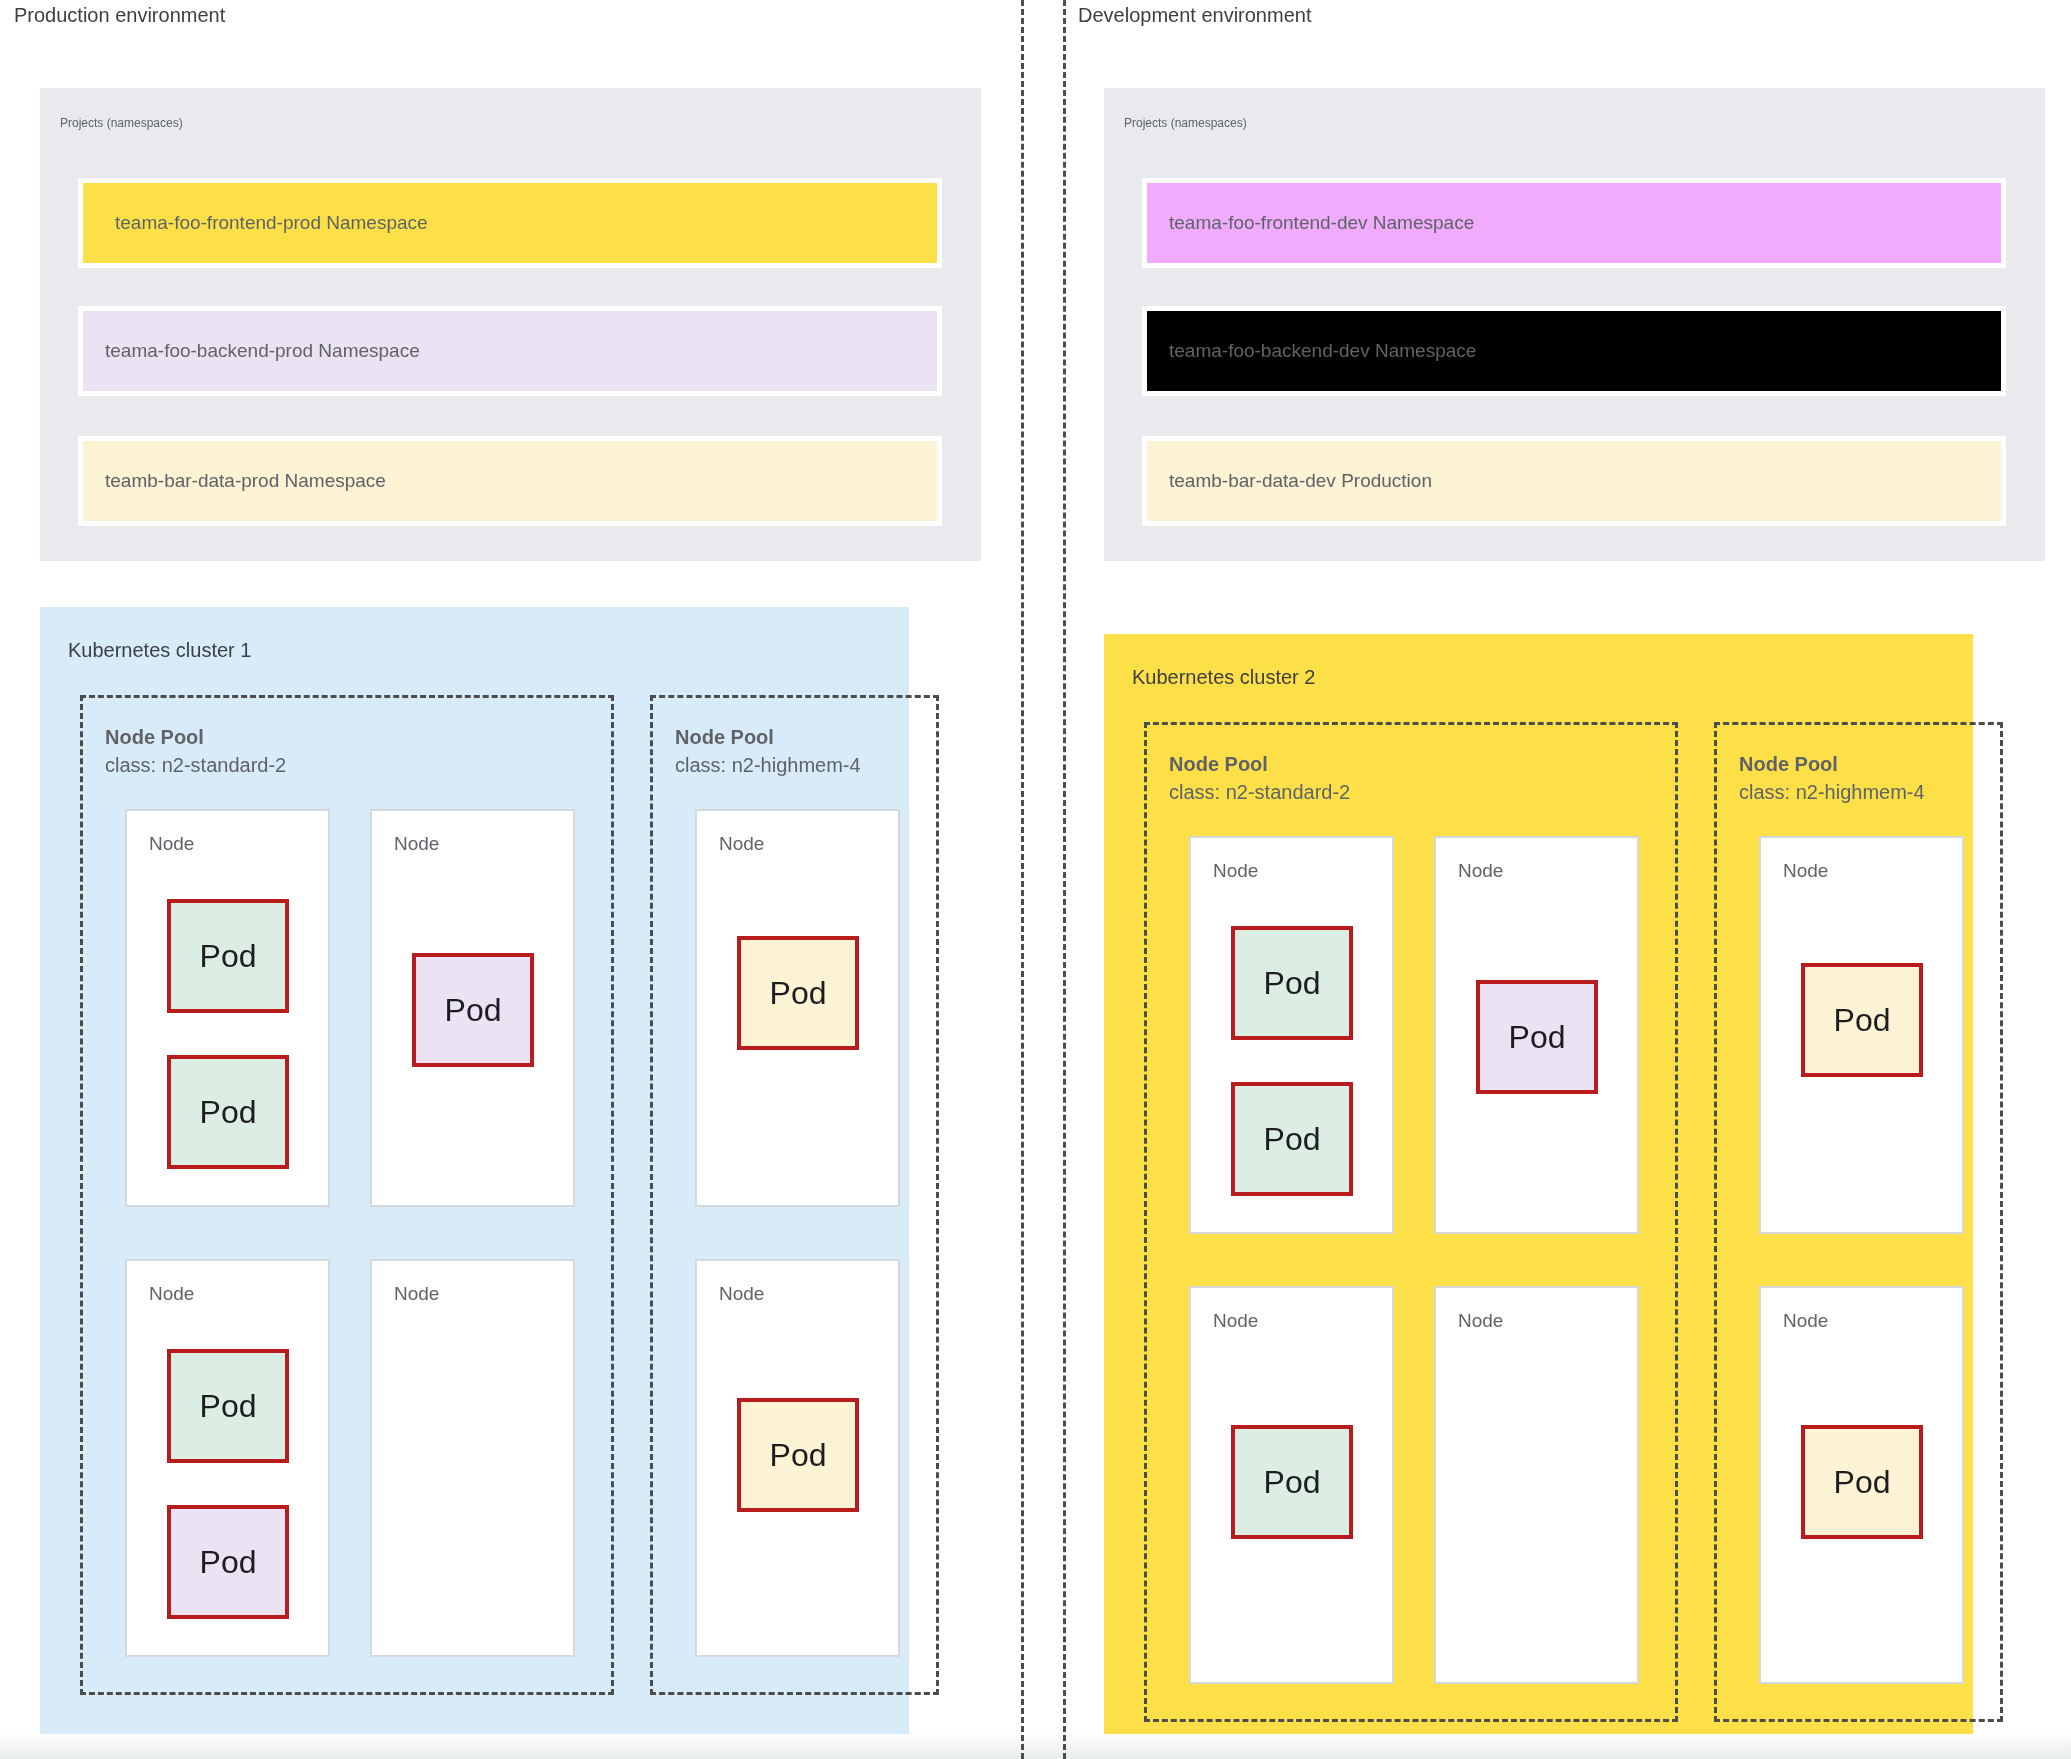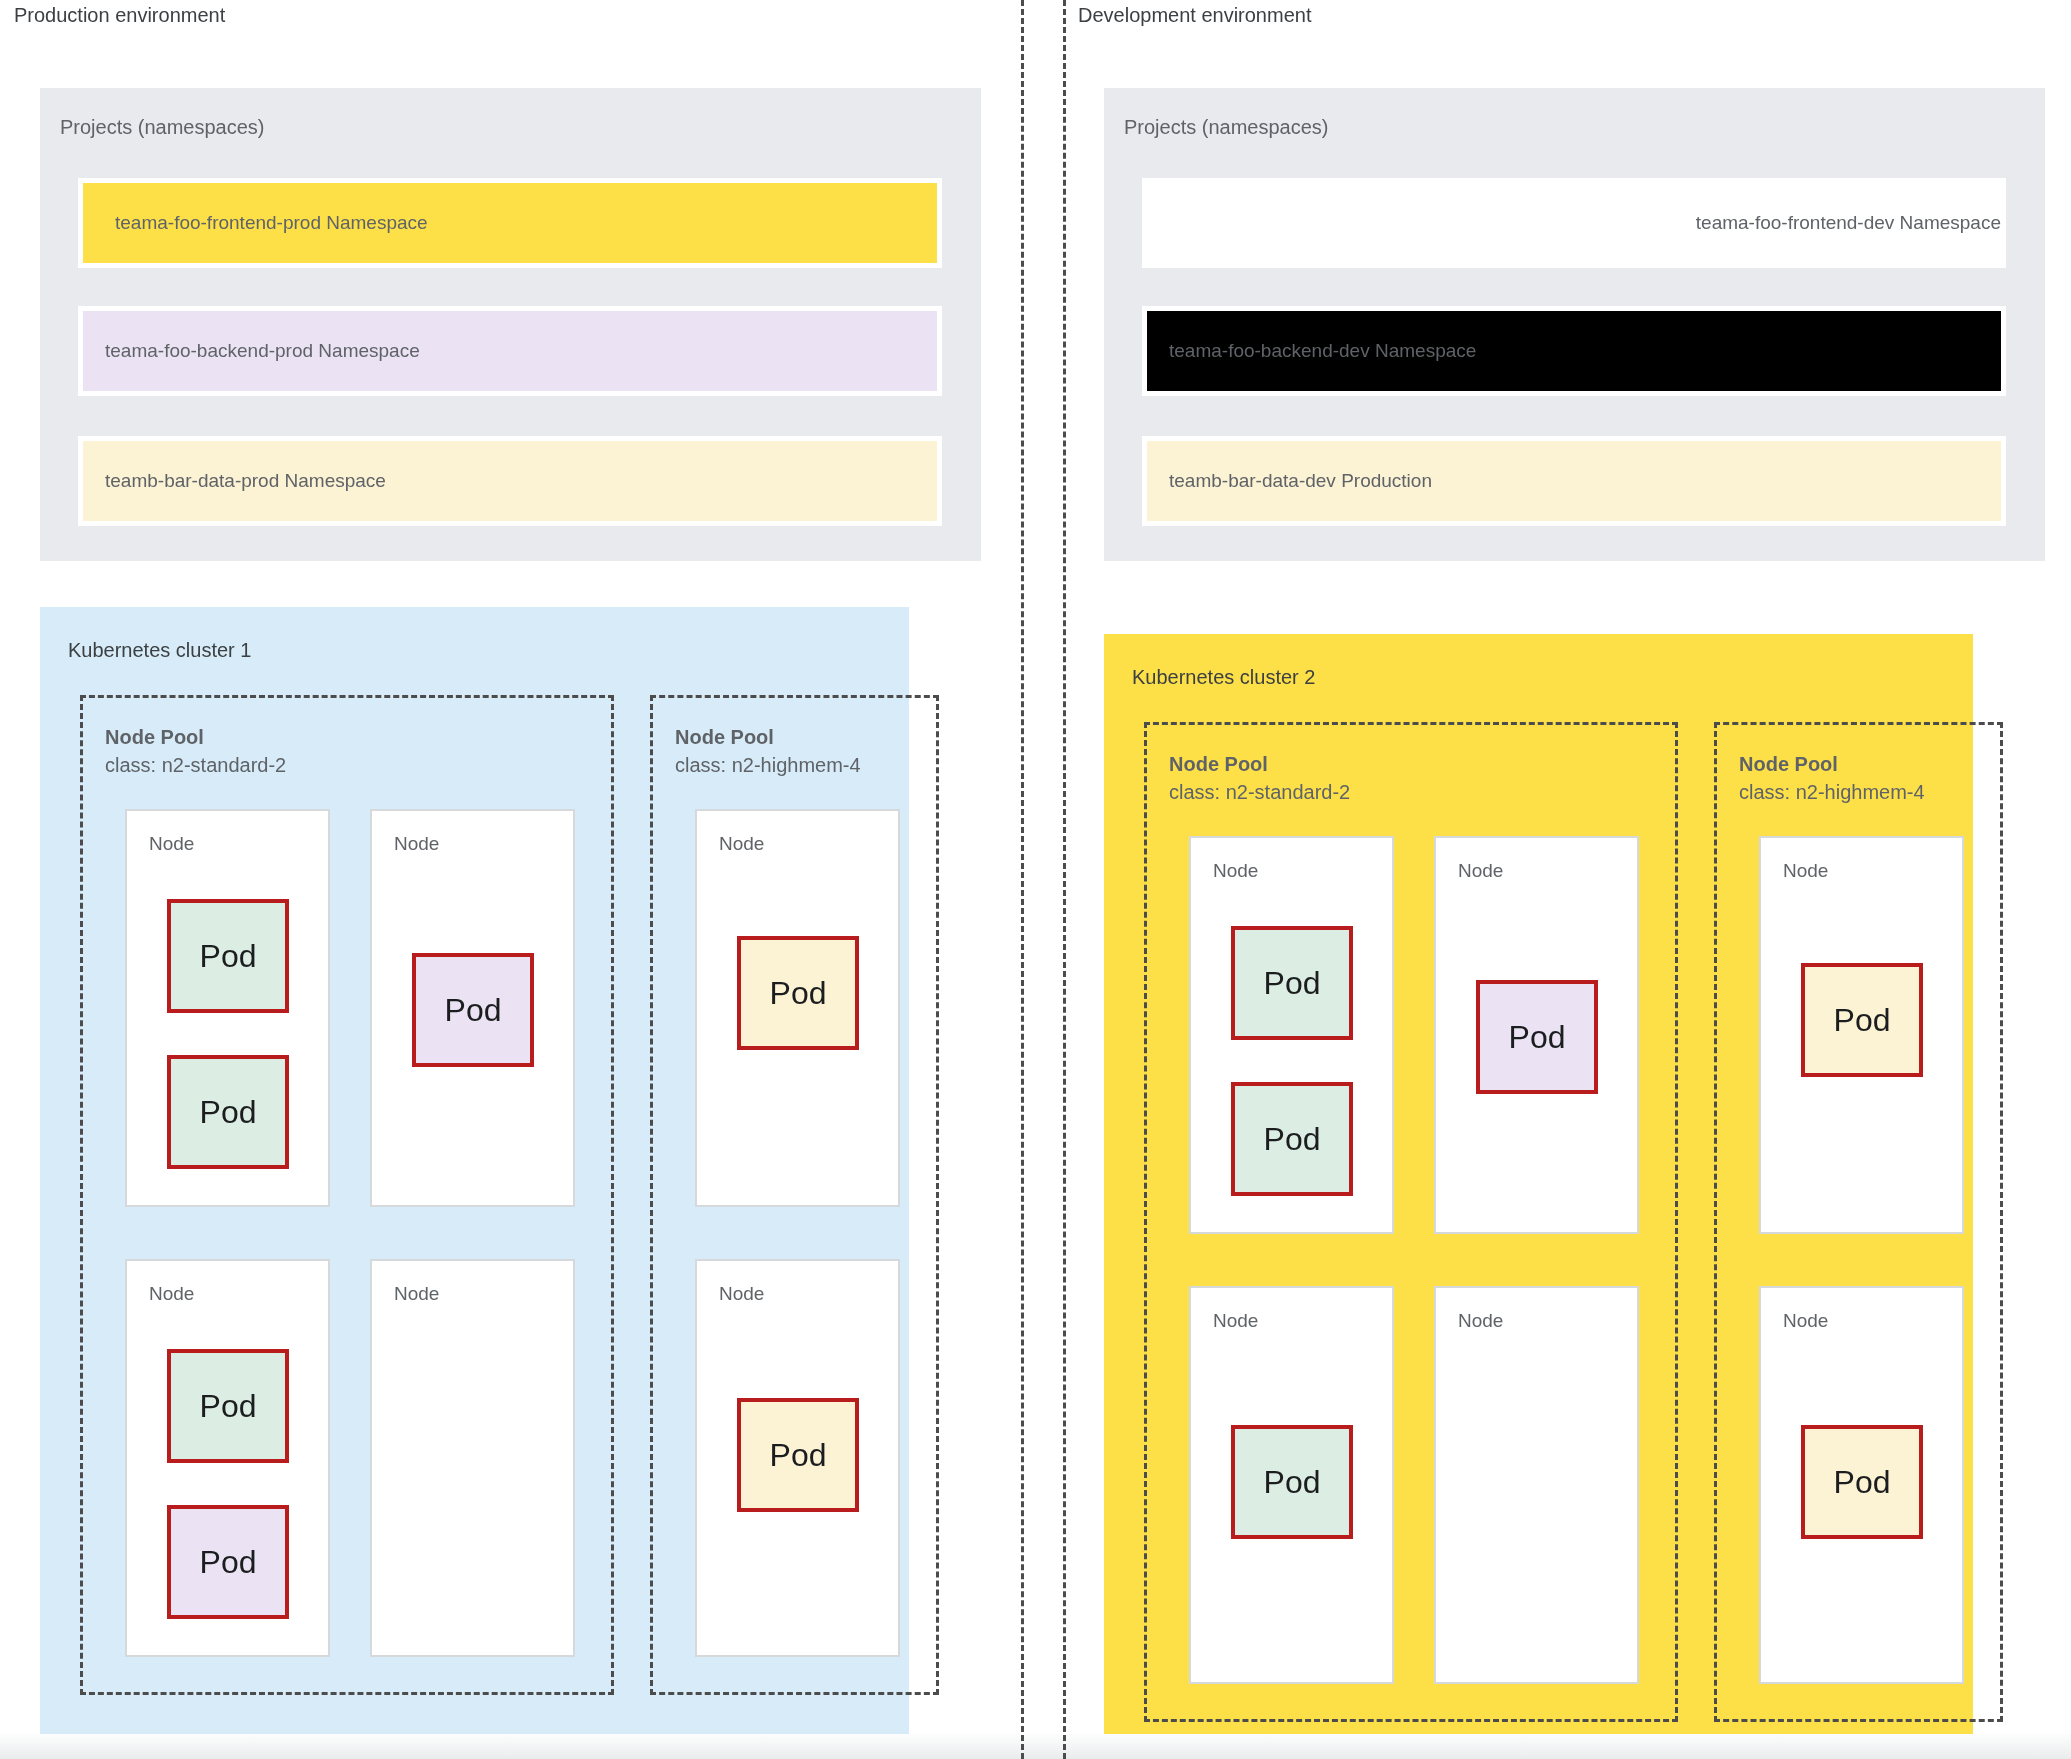--- a/index.html
+++ b/index.html
@@ -6,21 +6,21 @@
   .canvas{position:relative;width:2072px;height:1759px;background:#ffffff;overflow:hidden;}
 
   
   .env{position:absolute;top:0;width:941px;height:1759px;}
   .env--prod{left:40px;}
   .env--dev{left:1104px;}
   .env-title{position:absolute;top:4px;left:-26px;font-size:20px;color:#3c4043;white-space:nowrap;}
 
   
   .projects-box{position:absolute;top:88px;left:0;width:941px;height:473px;}
-  .projects-label{position:absolute;top:28px;left:20px;font-size:20px;color:#5f6368;}
+  .projects-label{position:absolute;top:28px;left:20px;font-size:12px;color:#5f6368;}
   .ns-row{position:absolute;left:38px;width:864px;height:90px;border:5px solid #ffffff;
           box-sizing:border-box;display:flex;align-items:center;padding-left:22px;
           font-size:19px;color:#5f6368;}
   .ns-row--1{top:90px}.ns-row--2{top:218px}.ns-row--3{top:348px}
 
   
   .cluster{position:absolute;top:607px;left:0;width:869px;height:1127px;}
   .cluster-label{position:absolute;top:32px;left:28px;font-size:20px;color:#3c4043;}
 
   
@@ -133,21 +133,21 @@
         </div>
       </div>
     </div>
   </section>
 
   <section class="env env--dev">
     <div class="env-title">Development environment</div>
 
     <div class="projects-box" style="background-color: rgb(232, 234, 237);">
       <div class="projects-label">Projects (namespaces)</div>
-      <div class="ns-row ns-row--1" style="background-color: #ffffff; justify-content: flex-end;">
+      <div class="ns-row ns-row--1" style="background-color: #f0abfc;">
         <span>teama-foo-frontend-dev Namespace</span>
       </div>
       <div class="ns-row ns-row--2" style="background-color: #000000;">
         <span>teama-foo-backend-dev Namespace</span>
       </div>
       <div class="ns-row ns-row--3" style="background-color: rgb(252, 242, 212);">
         <span>teamb-bar-data-dev Production</span>
       </div>
     </div>
 

